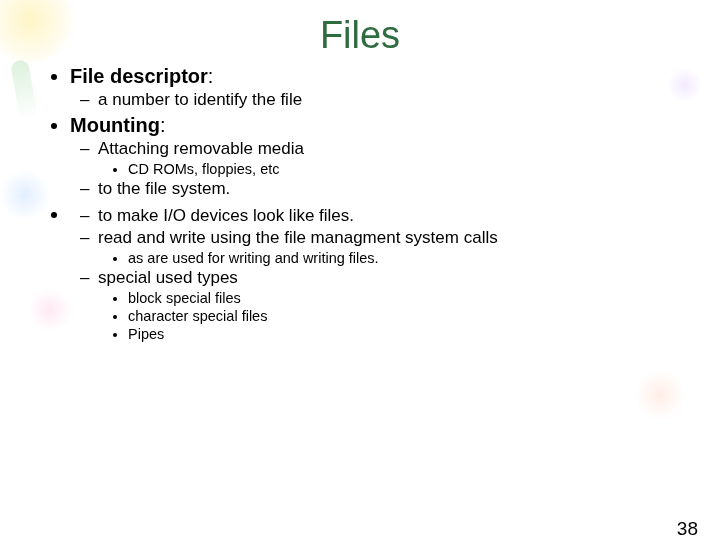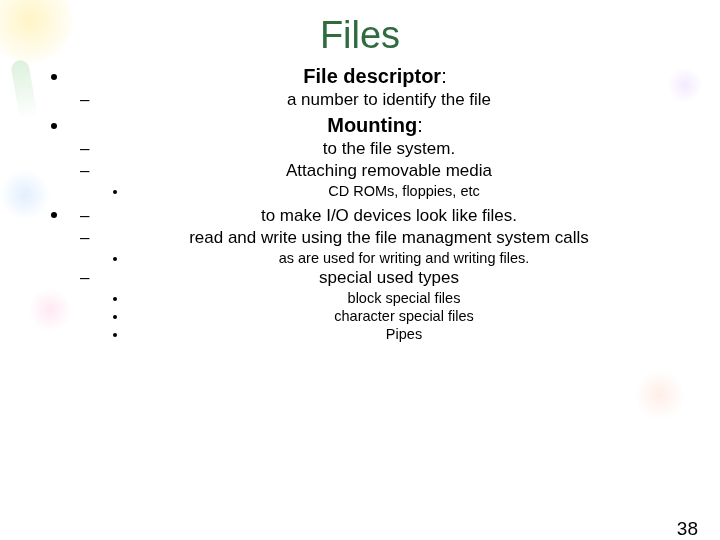--- a/index.html
+++ b/index.html
@@ -41,21 +41,20 @@
     font-size: 38px;
     font-weight: 400;
     text-align: center;
     margin: 14px 0 8px 0;
   }
 
   ul.top {
     margin: 0;
     padding-left: 30px;
     list-style: disc;
-    text-align: center;
   }
   ul.top > li {
     color: #000;
     font-size: 20px;
     margin: 2px 0 0 0;
   }
   ul.top > li.special-head { font-weight: 400; }
   ul.top > li > .heading { font-weight: bold; }
 
   ul.sub {
@@ -112,27 +111,27 @@
     <li>
       <span class="heading">File descriptor</span><span>:</span>
       <ul class="sub">
         <li>a number to identify the file</li>
       </ul>
     </li>
 
     <li>
       <span class="heading">Mounting</span><span>:</span>
       <ul class="sub">
-        <li>to the file system.</li>
         <li>
           <span>Attaching removable media</span>
           <ul class="subsub">
             <li>CD ROMs, floppies, etc</li>
           </ul>
         </li>
+        <li>to the file system.</li>
       </ul>
     </li>
 
     <li class="special-head">
       <ul class="sub">
         <li>to make I/O devices look like files.</li>
         <li>
           <span>read and write using the file managment system calls</span>
           <ul class="subsub">
             <li>as are used for writing and writing files.</li>

